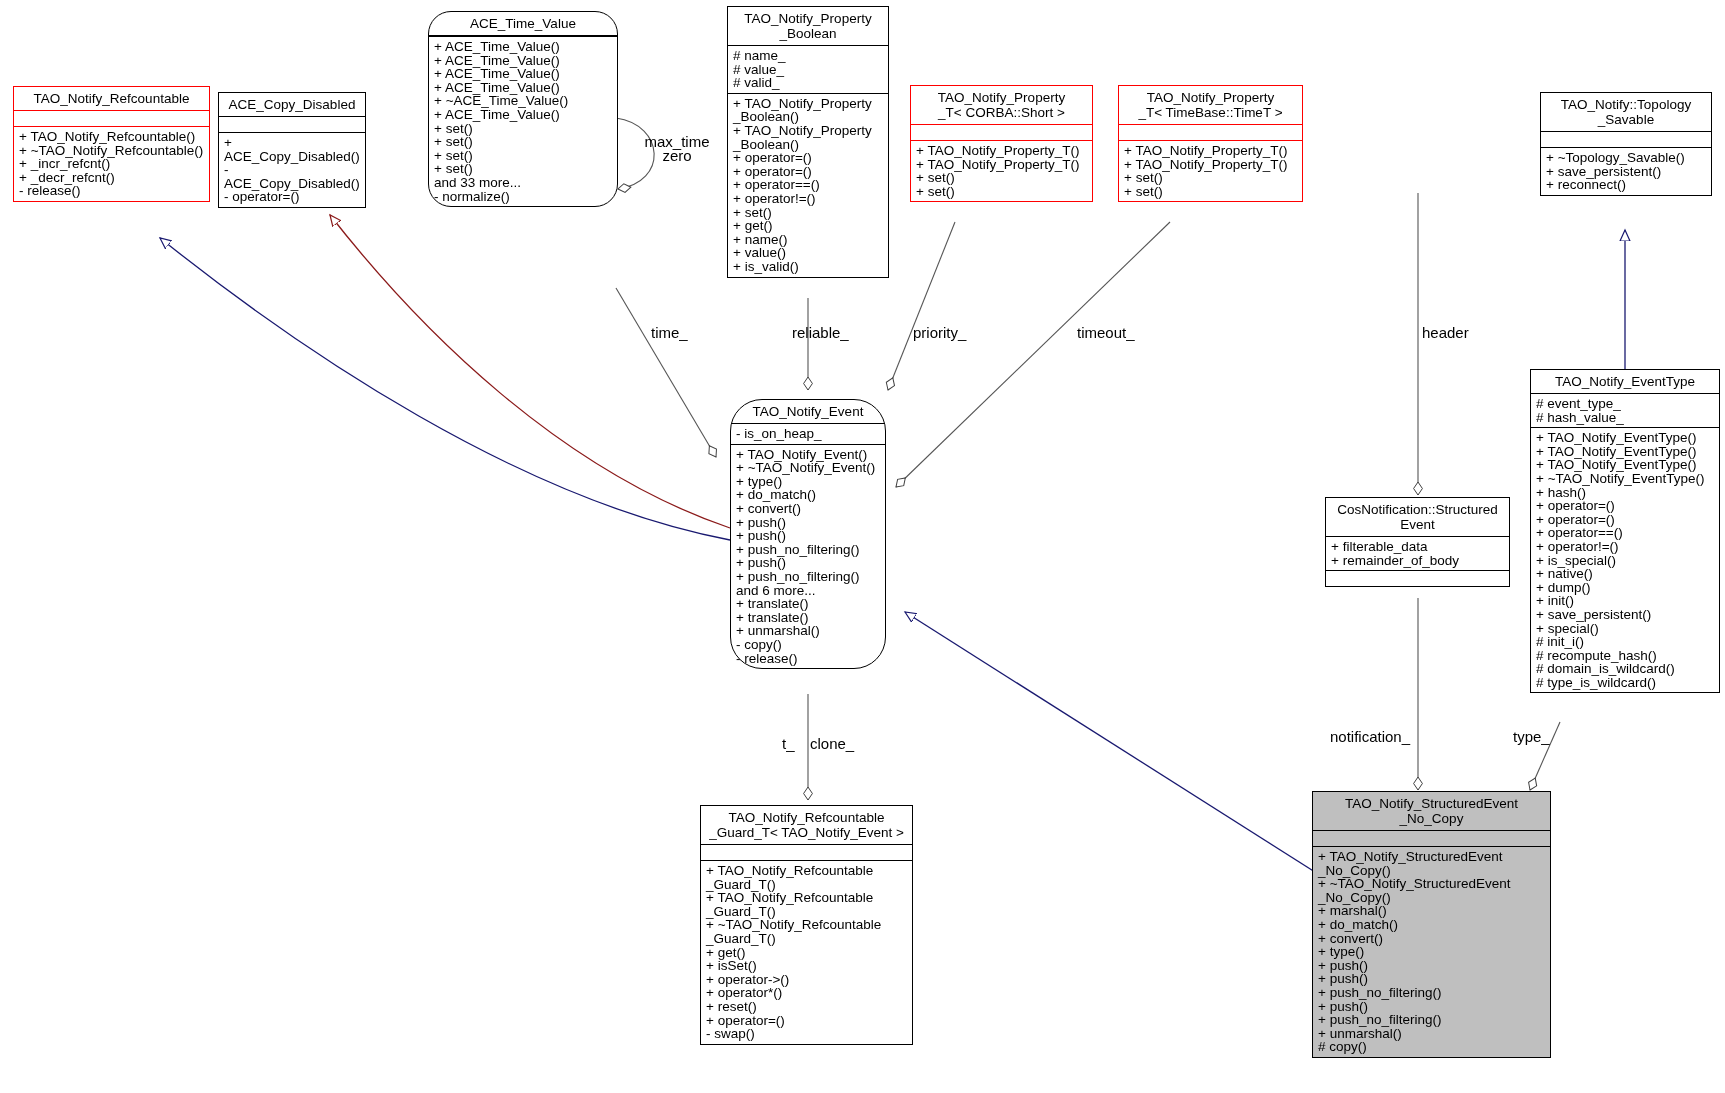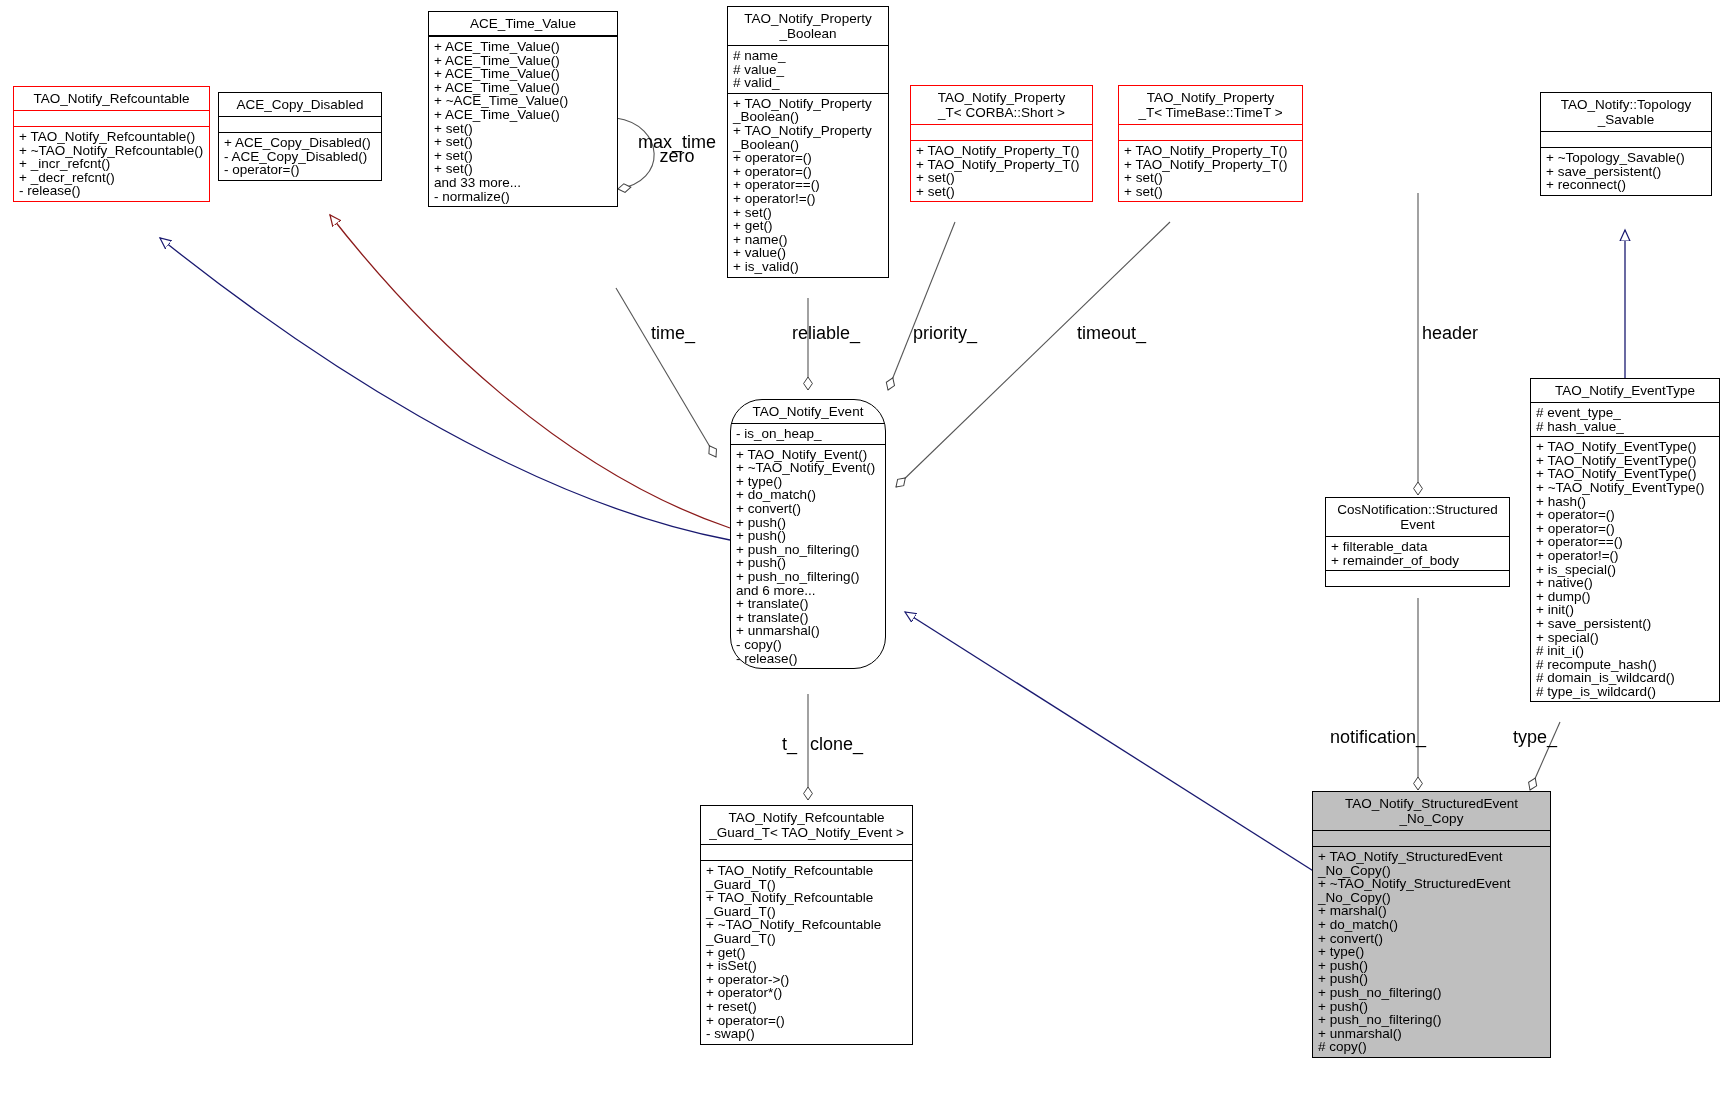--- a/index.html
+++ b/index.html
@@ -63,21 +63,21 @@
   }
   .uml-row {
     white-space: pre-line;
     font-size: 13.5px;
     line-height: 13.6px;
     padding: 0;
     margin: 0;
   }
   .edge-label {
     position: absolute;
-    font-size: 18px;
+    font-size: 15px;
     line-height: 14px;
     color: #000000;
     white-space: pre-line;
     z-index: 6;
     background: transparent;
   }
 </style>
 </head>
 <body>
 
@@ -130,33 +130,33 @@
     <div class="uml-sep"></div>
     <div class="uml-compartment">
       <div class="uml-row">+ TAO_Notify_Refcountable()</div>
       <div class="uml-row">+ ~TAO_Notify_Refcountable()</div>
       <div class="uml-row">+ _incr_refcnt()</div>
       <div class="uml-row">+ _decr_refcnt()</div>
       <div class="uml-row">- release()</div>
     </div>
   </div>
 
-  <div class="uml-class" style="left:218px; top:92px; width:164px;">
+  <div class="uml-class" style="left:218px; top:92px; width:148px;">
     <div class="uml-title">ACE_Copy_Disabled</div>
     <div class="uml-sep"></div>
     <div class="uml-compartment"></div>
     <div class="uml-sep"></div>
     <div class="uml-compartment">
       <div class="uml-row">+ ACE_Copy_Disabled()</div>
       <div class="uml-row">- ACE_Copy_Disabled()</div>
       <div class="uml-row">- operator=()</div>
     </div>
   </div>
 
-  <div class="uml-class" style="left:428px; top:11px; width:190px;">
+  <div class="uml-class" style="left:428px; top:11px; width:190px;border-radius:23px;">
     <div class="uml-title">ACE_Time_Value</div>
     <div class="uml-sep"></div>
     <div class="uml-sep"></div>
     <div class="uml-compartment">
       <div class="uml-row">+ ACE_Time_Value()</div>
       <div class="uml-row">+ ACE_Time_Value()</div>
       <div class="uml-row">+ ACE_Time_Value()</div>
       <div class="uml-row">+ ACE_Time_Value()</div>
       <div class="uml-row">+ ~ACE_Time_Value()</div>
       <div class="uml-row">+ ACE_Time_Value()</div>
@@ -270,21 +270,21 @@
 Event</div>
     <div class="uml-sep"></div>
     <div class="uml-compartment">
       <div class="uml-row">+ filterable_data</div>
       <div class="uml-row">+ remainder_of_body</div>
     </div>
     <div class="uml-sep"></div>
     <div class="uml-compartment"></div>
   </div>
 
-  <div class="uml-class" style="left:1530px; top:378px; width:190px;">
+  <div class="uml-class" style="left:1530px; top:369px; width:190px;">
     <div class="uml-title">TAO_Notify_EventType</div>
     <div class="uml-sep"></div>
     <div class="uml-compartment">
       <div class="uml-row"># event_type_</div>
       <div class="uml-row"># hash_value_</div>
     </div>
     <div class="uml-sep"></div>
     <div class="uml-compartment">
       <div class="uml-row">+ TAO_Notify_EventType()</div>
       <div class="uml-row">+ TAO_Notify_EventType()</div>

